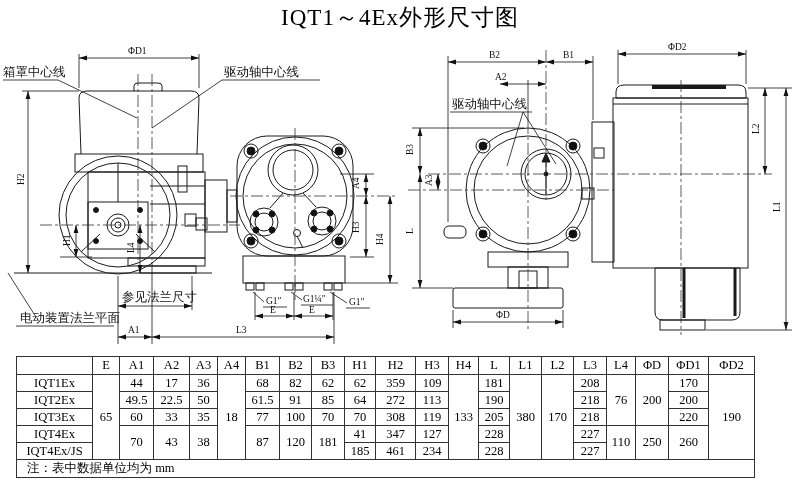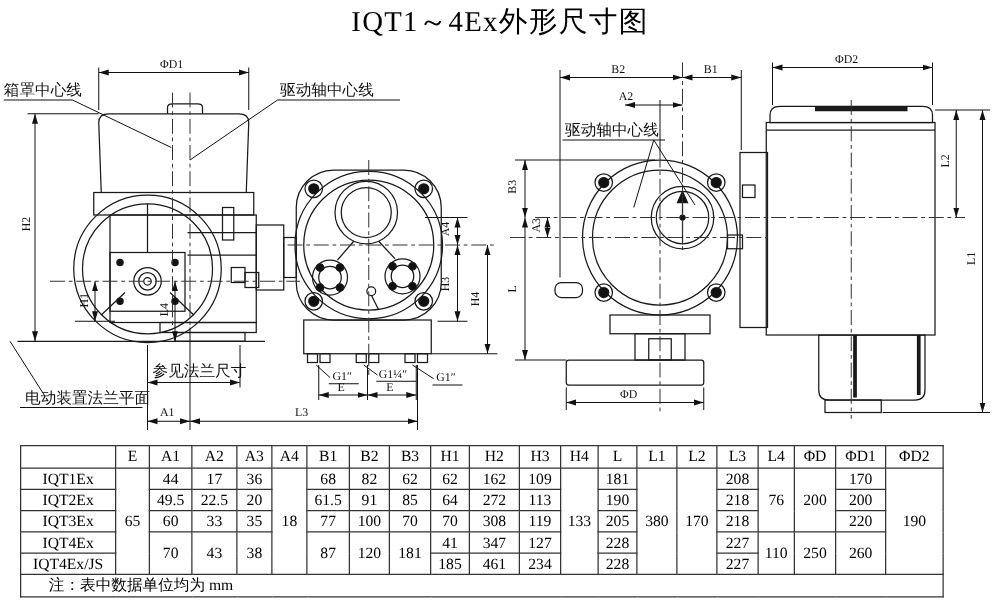--- a/index.html
+++ b/index.html
@@ -9,21 +9,21 @@
          font-size:23px;letter-spacing:1px;color:#000;}
   svg{position:absolute;top:0;left:0;}
   svg text{font-family:"Liberation Serif",serif;fill:#111;}
   .cn{font-size:12.5px;}
   .dim{font-size:9.5px;}
   #dimtable{position:absolute;left:16px;top:356px;width:738px;border-collapse:collapse;
             table-layout:fixed;font-size:12.5px;color:#000;}
   #dimtable td,#dimtable th{border:1px solid #333;text-align:center;padding:0;
             font-weight:normal;height:16px;line-height:15px;overflow:hidden;}
   #dimtable tr.hdr th{height:17px;}
-  #dimtable td.note{text-align:left;padding-left:22px;height:17px;}
+  #dimtable td.note{text-align:left;padding-left:10px;height:17px;}
 </style>
 </head>
 <body>
 <div id="stage">
 
 <div id="title">IQT1～4Ex外形尺寸图</div>
 
 <svg width="800" height="354" viewBox="0 0 800 354">
   <defs>
     <marker id="ma" markerWidth="11" markerHeight="8" refX="10" refY="4" orient="auto-start-reverse">
@@ -340,37 +340,37 @@
     <td>IQT1Ex</td>
     <td rowspan="5">65</td>
     <td>44</td>
     <td>17</td>
     <td>36</td>
     <td rowspan="5">18</td>
     <td>68</td>
     <td>82</td>
     <td>62</td>
     <td>62</td>
-    <td>162</td>
+    <td>359</td>
     <td>109</td>
     <td rowspan="5">133</td>
     <td>181</td>
     <td rowspan="5">380</td>
     <td rowspan="5">170</td>
     <td>208</td>
     <td rowspan="3">76</td>
     <td rowspan="3">200</td>
     <td>170</td>
     <td rowspan="5">190</td>
   </tr>
   <tr>
     <td>IQT2Ex</td>
     <td>49.5</td>
     <td>22.5</td>
-    <td>20</td>
+    <td>50</td>
     <td>61.5</td>
     <td>91</td>
     <td>85</td>
     <td>64</td>
     <td>272</td>
     <td>113</td>
     <td>190</td>
     <td>218</td>
     <td>200</td>
   </tr>

